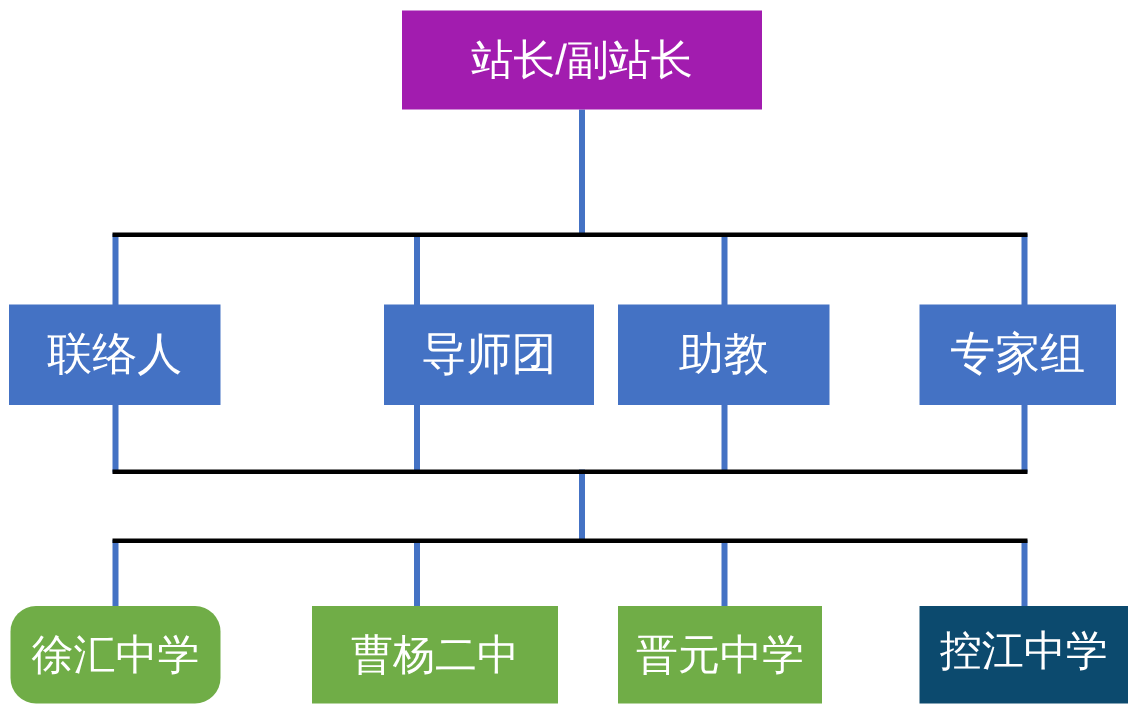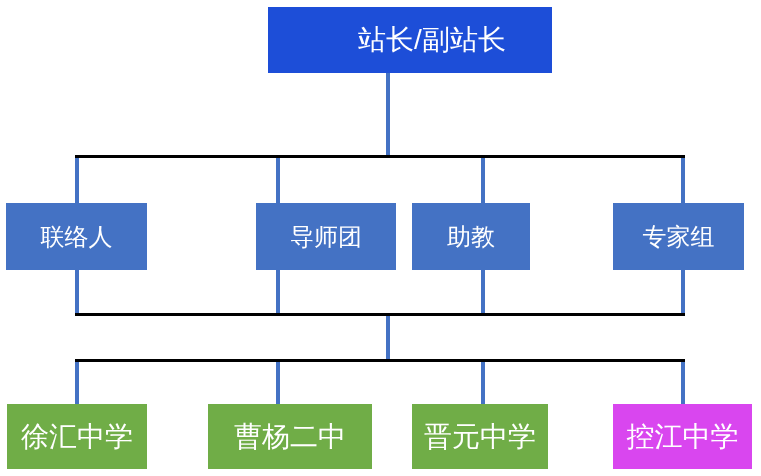--- a/index.html
+++ b/index.html
@@ -22,27 +22,27 @@
     justify-content: center;
     color: #ffffff;
     text-align: center;
     line-height: 1;
     white-space: nowrap;
   }
   .root-node {
     left: 268px; top: 7px; width: 240px; height: 66px;
     font-size: 28px;
   }
-  .lvl2 { top: 203px; height: 67px; font-size: 24px; }
+  .lvl2 { top: 203px; height: 67px; font-size: 30px; }
   .lvl2.c1 { left: 6px;   width: 141px; }
   .lvl2.c2 { left: 208px; width: 140px; margin-left: 48px; }
-  .lvl2.c3 { left: 412px; width: 118px; }
+  .lvl2.c3 { left: 412px; width: 141px; }
   .lvl2.c4 { left: 613px; width: 131px; }
   .lvl3 { top: 404px; height: 65px; font-size: 28px; }
-  .lvl3.c1 { left: 7px;   width: 140px; }
+  .lvl3.c1 { left: 7px;   width: 140px; border-radius: 17px; }
   .lvl3.c2 { left: 208px; width: 164px; }
   .lvl3.c3 { left: 412px; width: 136px; }
   .lvl3.c4 { left: 613px; width: 139px; }
 
   
   .vline {
     position: absolute;
     width: 4px;
   }
   .hline {
@@ -93,25 +93,25 @@
 
   <div class="vline v-l3-c1" style="background-color: rgb(68, 114, 196);"></div>
   <div class="vline v-l3-c2" style="background-color: rgb(68, 114, 196);"></div>
   <div class="vline v-l3-c3" style="background-color: rgb(68, 114, 196);"></div>
   <div class="vline v-l3-c4" style="background-color: rgb(68, 114, 196);"></div>
 
   <div class="hline h1" style="background-color: rgb(0, 0, 0);"></div>
   <div class="hline h2" style="background-color: rgb(0, 0, 0);"></div>
   <div class="hline h3" style="background-color: rgb(0, 0, 0);"></div>
 
-  <div class="node root-node" style="background-color: #1d4ed8; padding-left: 44px;">站长/副站长</div>
+  <div class="node root-node" style="background-color: #a21caf;">站长/副站长</div>
 
   <div class="node lvl2 c1" style="background-color: rgb(68, 114, 196);">联络人</div>
   <div class="node lvl2 c2" style="background-color: rgb(68, 114, 196);">导师团</div>
   <div class="node lvl2 c3" style="background-color: rgb(68, 114, 196);">助教</div>
   <div class="node lvl2 c4" style="background-color: rgb(68, 114, 196);">专家组</div>
 
   <div class="node lvl3 c1" style="background-color: rgb(112, 173, 71);">徐汇中学</div>
   <div class="node lvl3 c2" style="background-color: rgb(112, 173, 71);">曹杨二中</div>
   <div class="node lvl3 c3" style="background-color: rgb(112, 173, 71);">晋元中学</div>
-  <div class="node lvl3 c4" style="background-color: #d946ef;">控江中学</div>
+  <div class="node lvl3 c4" style="background-color: #0c4a6e; font-family: Liberation Mono, monospace;">控江中学</div>
 
 </div>
 
 </body></html>

